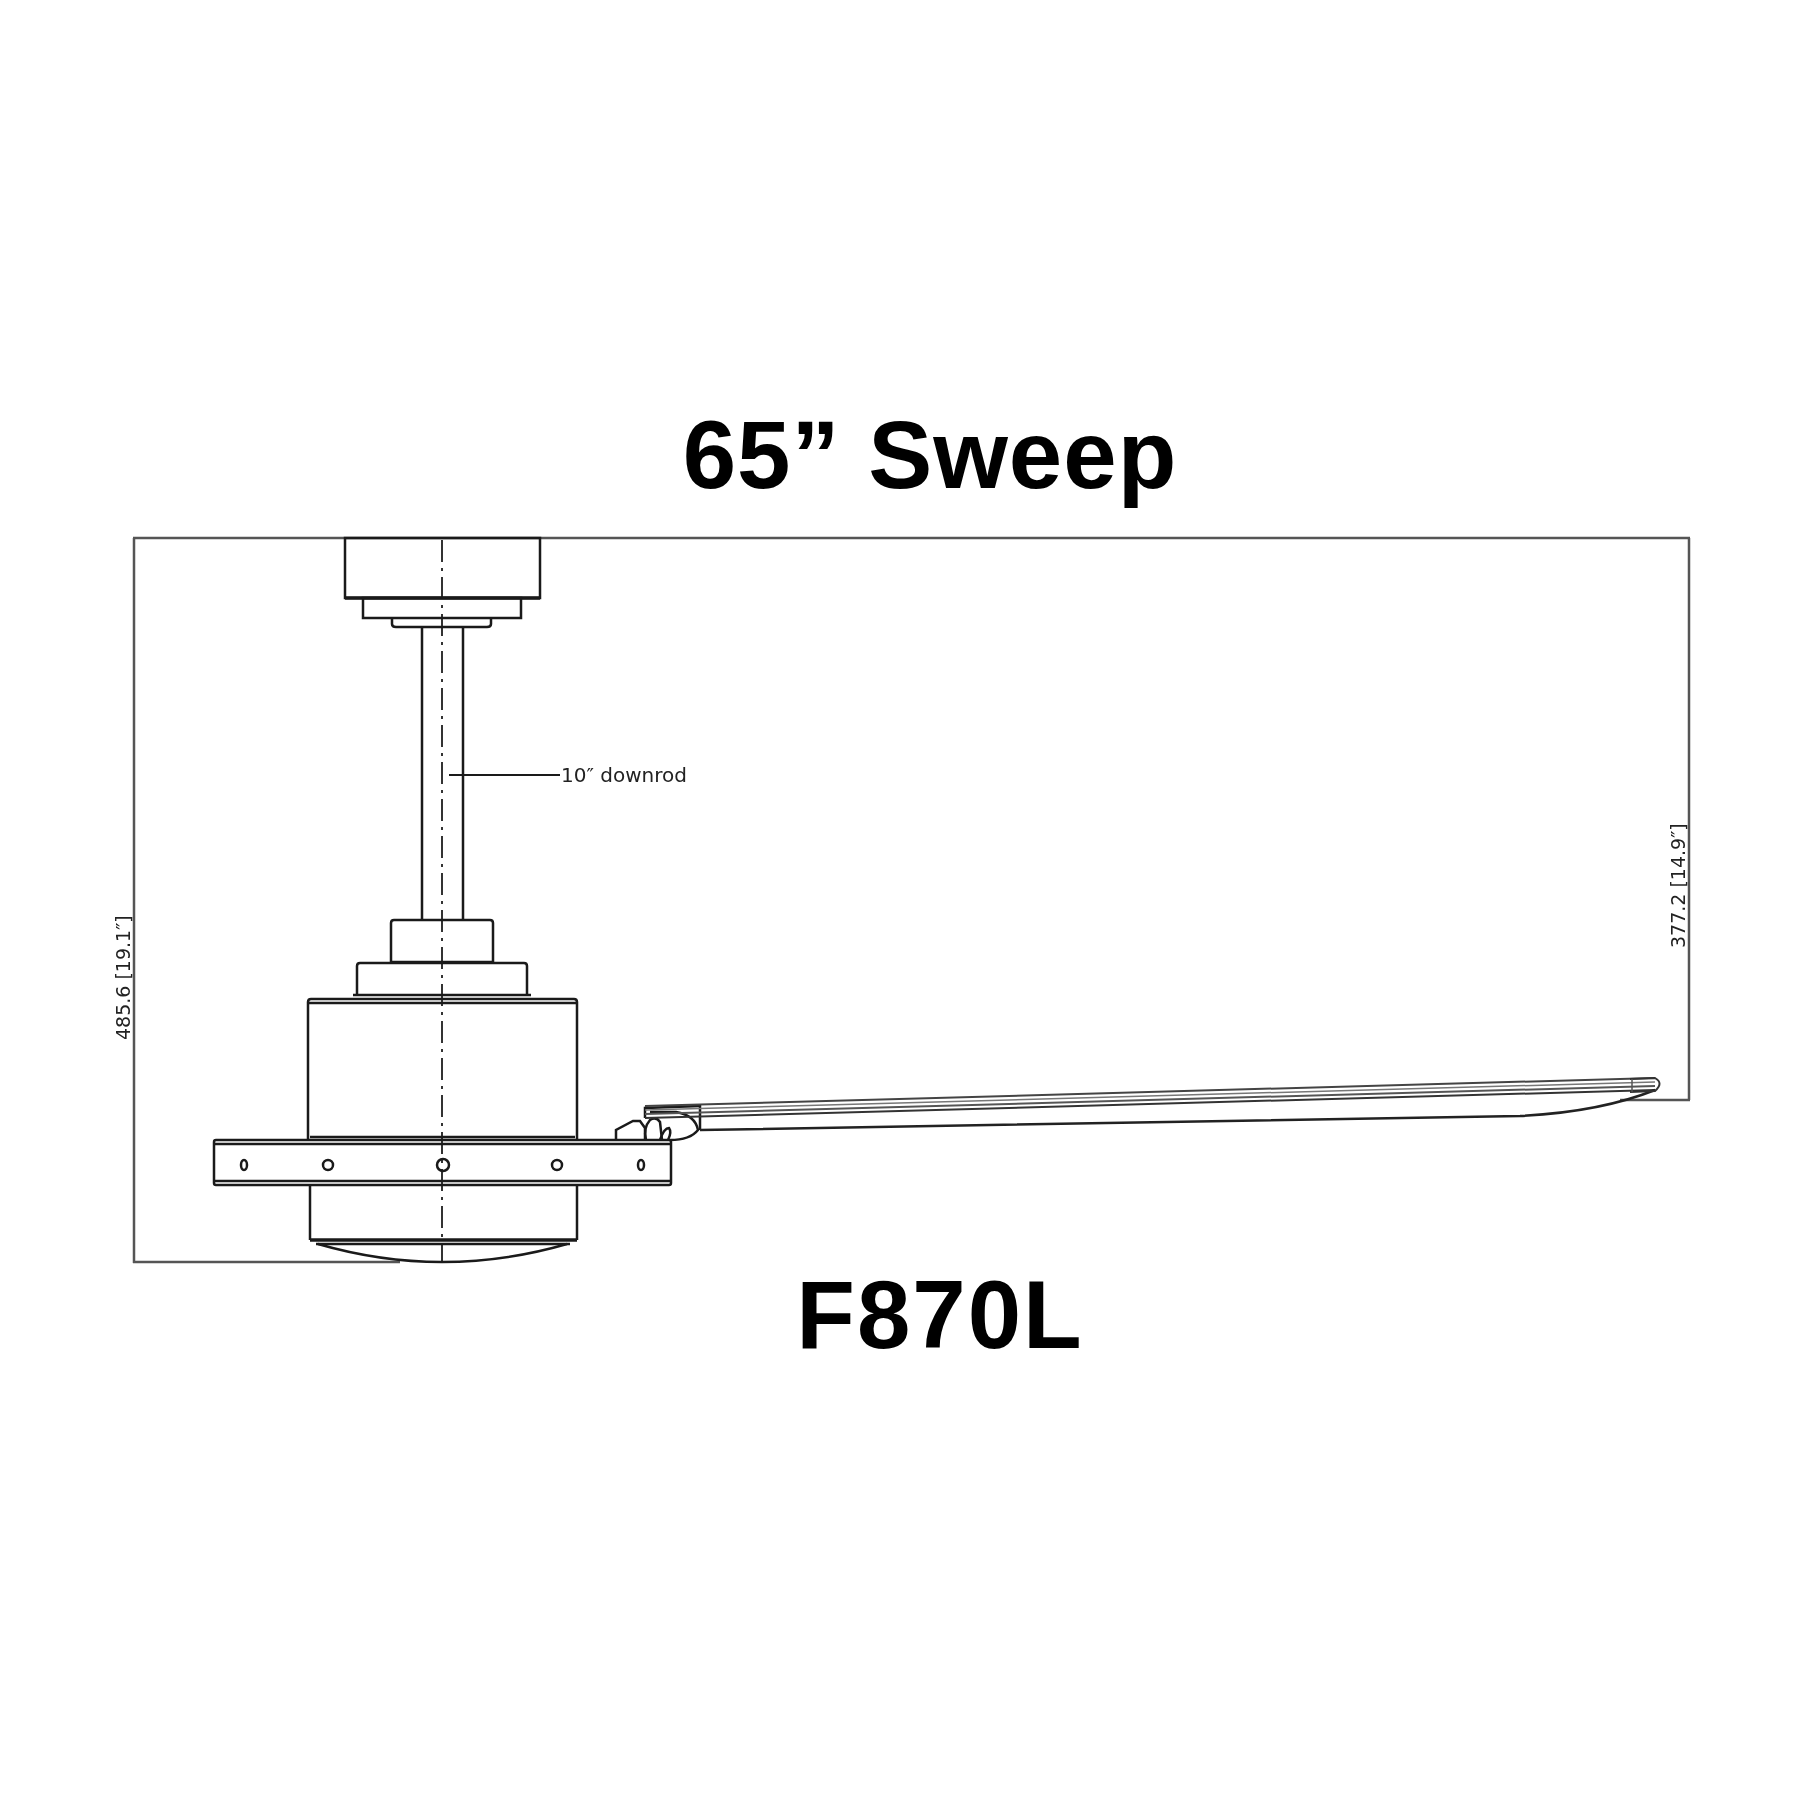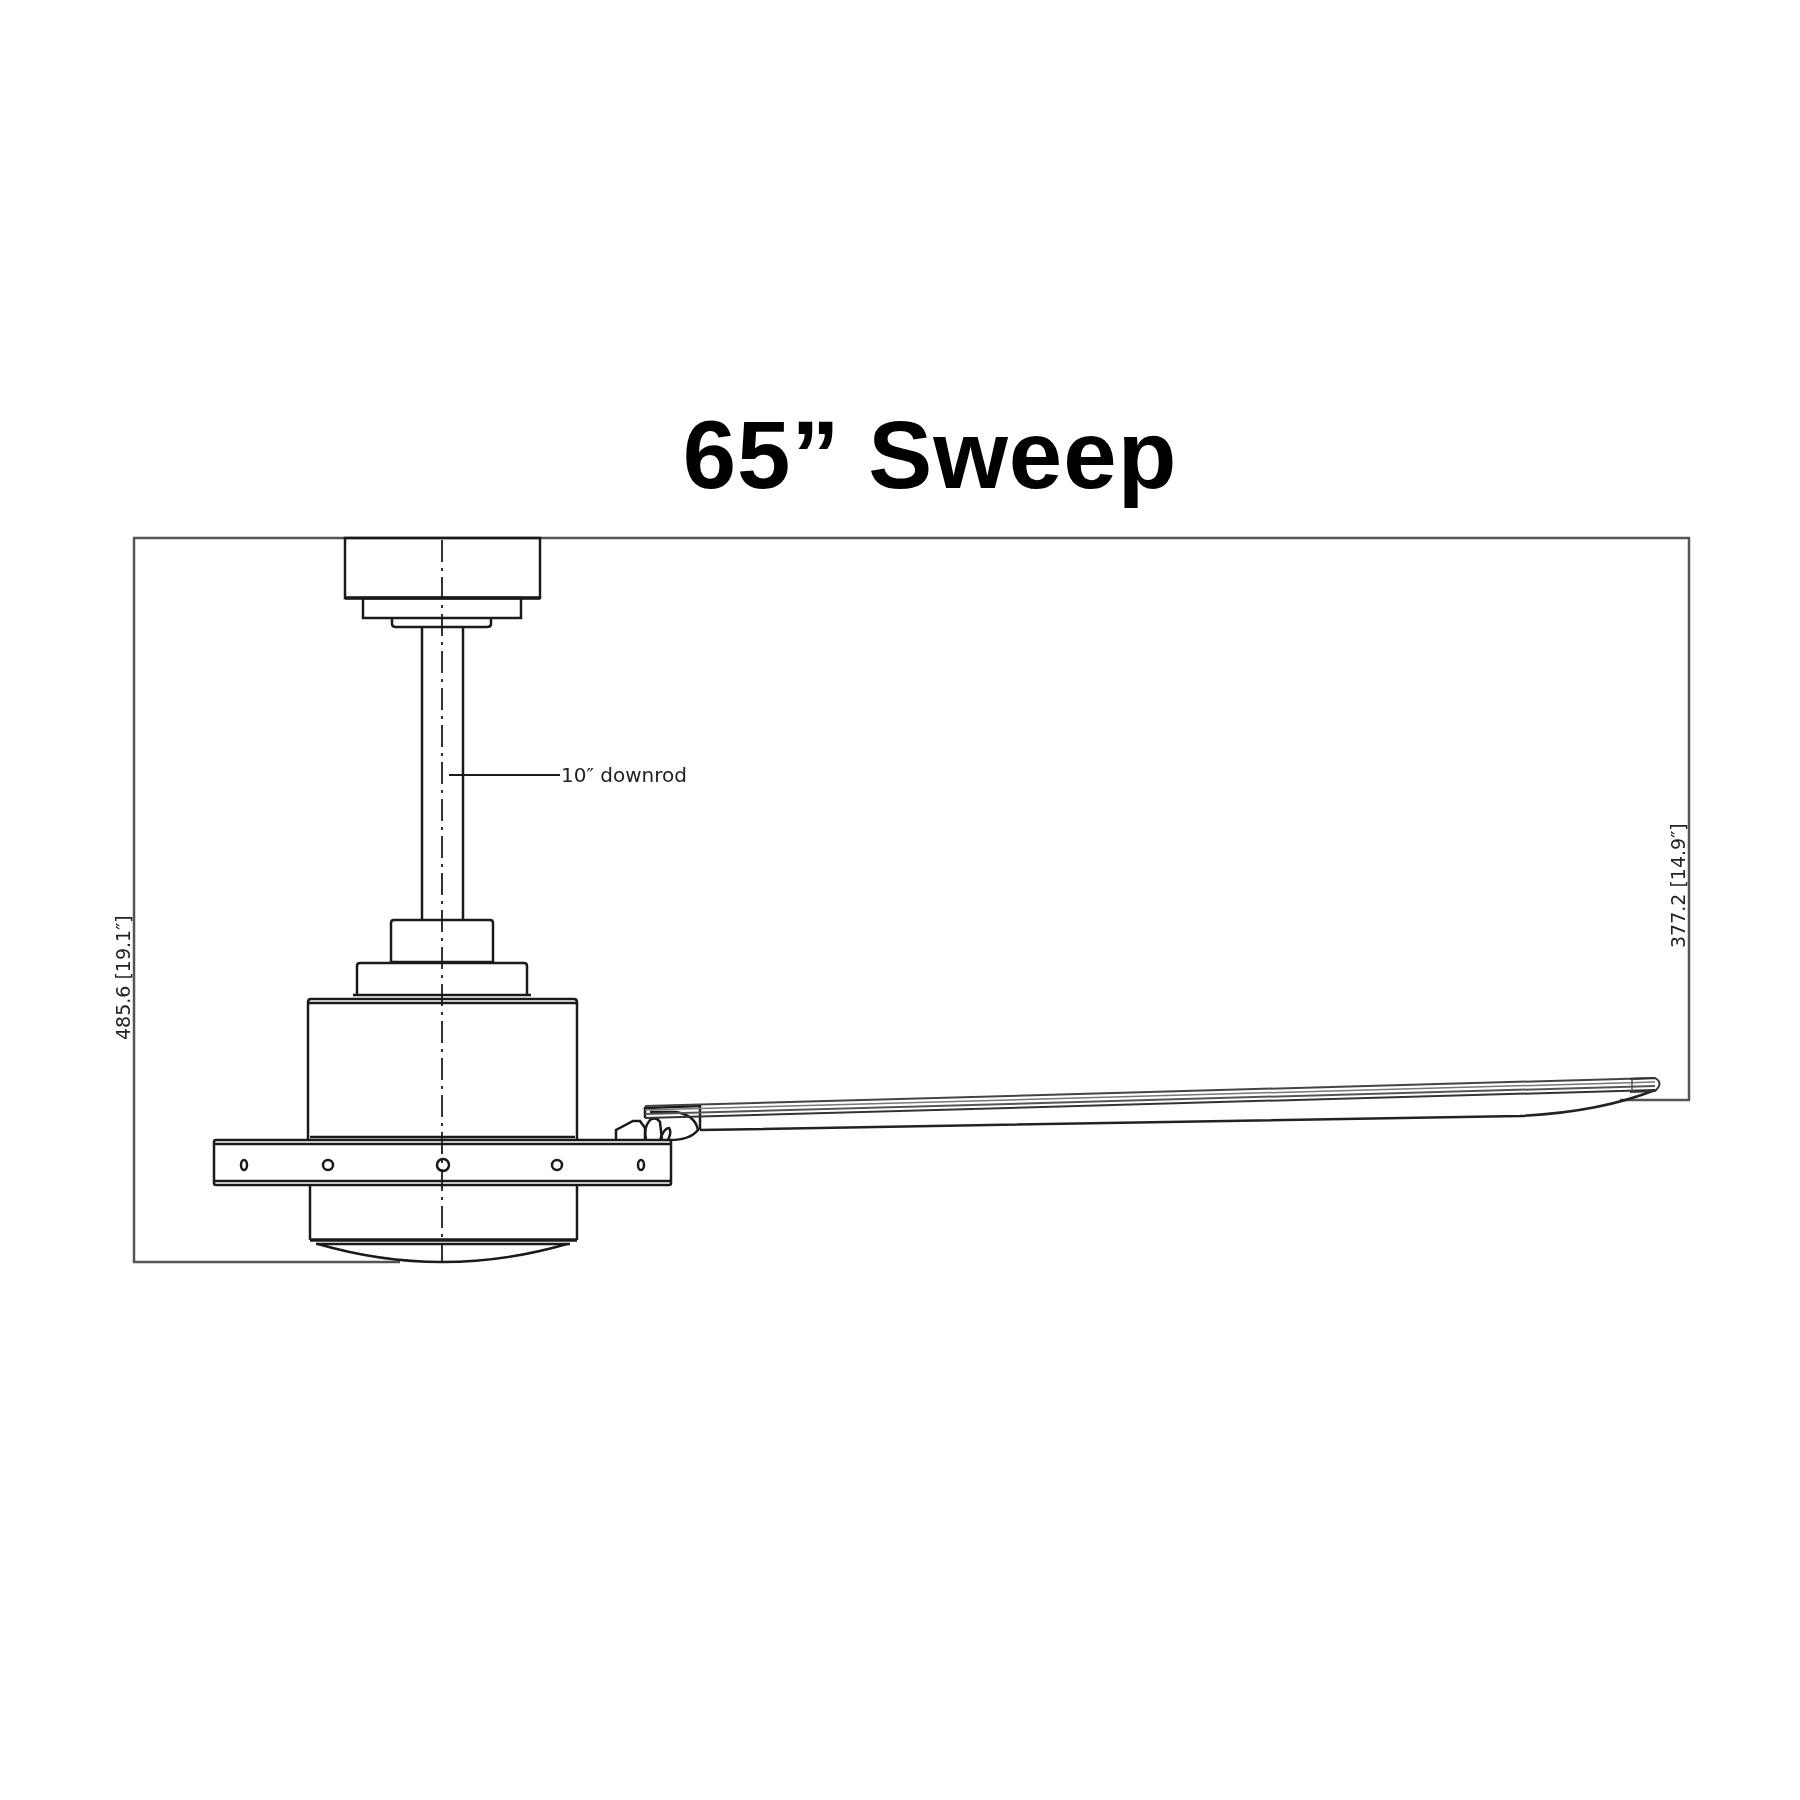--- a/index.html
+++ b/index.html
@@ -107,14 +107,17 @@
       <path d="M1630 1079 L1655 1078 Q1664 1083 1655 1091 L1630 1092" stroke="#333" stroke-width="2"></path>
       <line x1="1632" y1="1079" x2="1632" y2="1092" stroke="#555" stroke-width="1.5"></line>
     </g>
 
     <text x="0" y="0" font-size="19" transform="translate(130,1040) rotate(-90)">485.6 [19.1″]</text>
     <text x="0" y="0" font-size="19" transform="translate(1685,948) rotate(-90)">377.2 [14.9″]</text>
 
     <text x="561" y="782" font-size="20">10″ downrod</text>
   </svg>
 
+  <div class="model">
+    <span>F870L</span>
+  </div>
 
 </div>
 
 </body></html>

